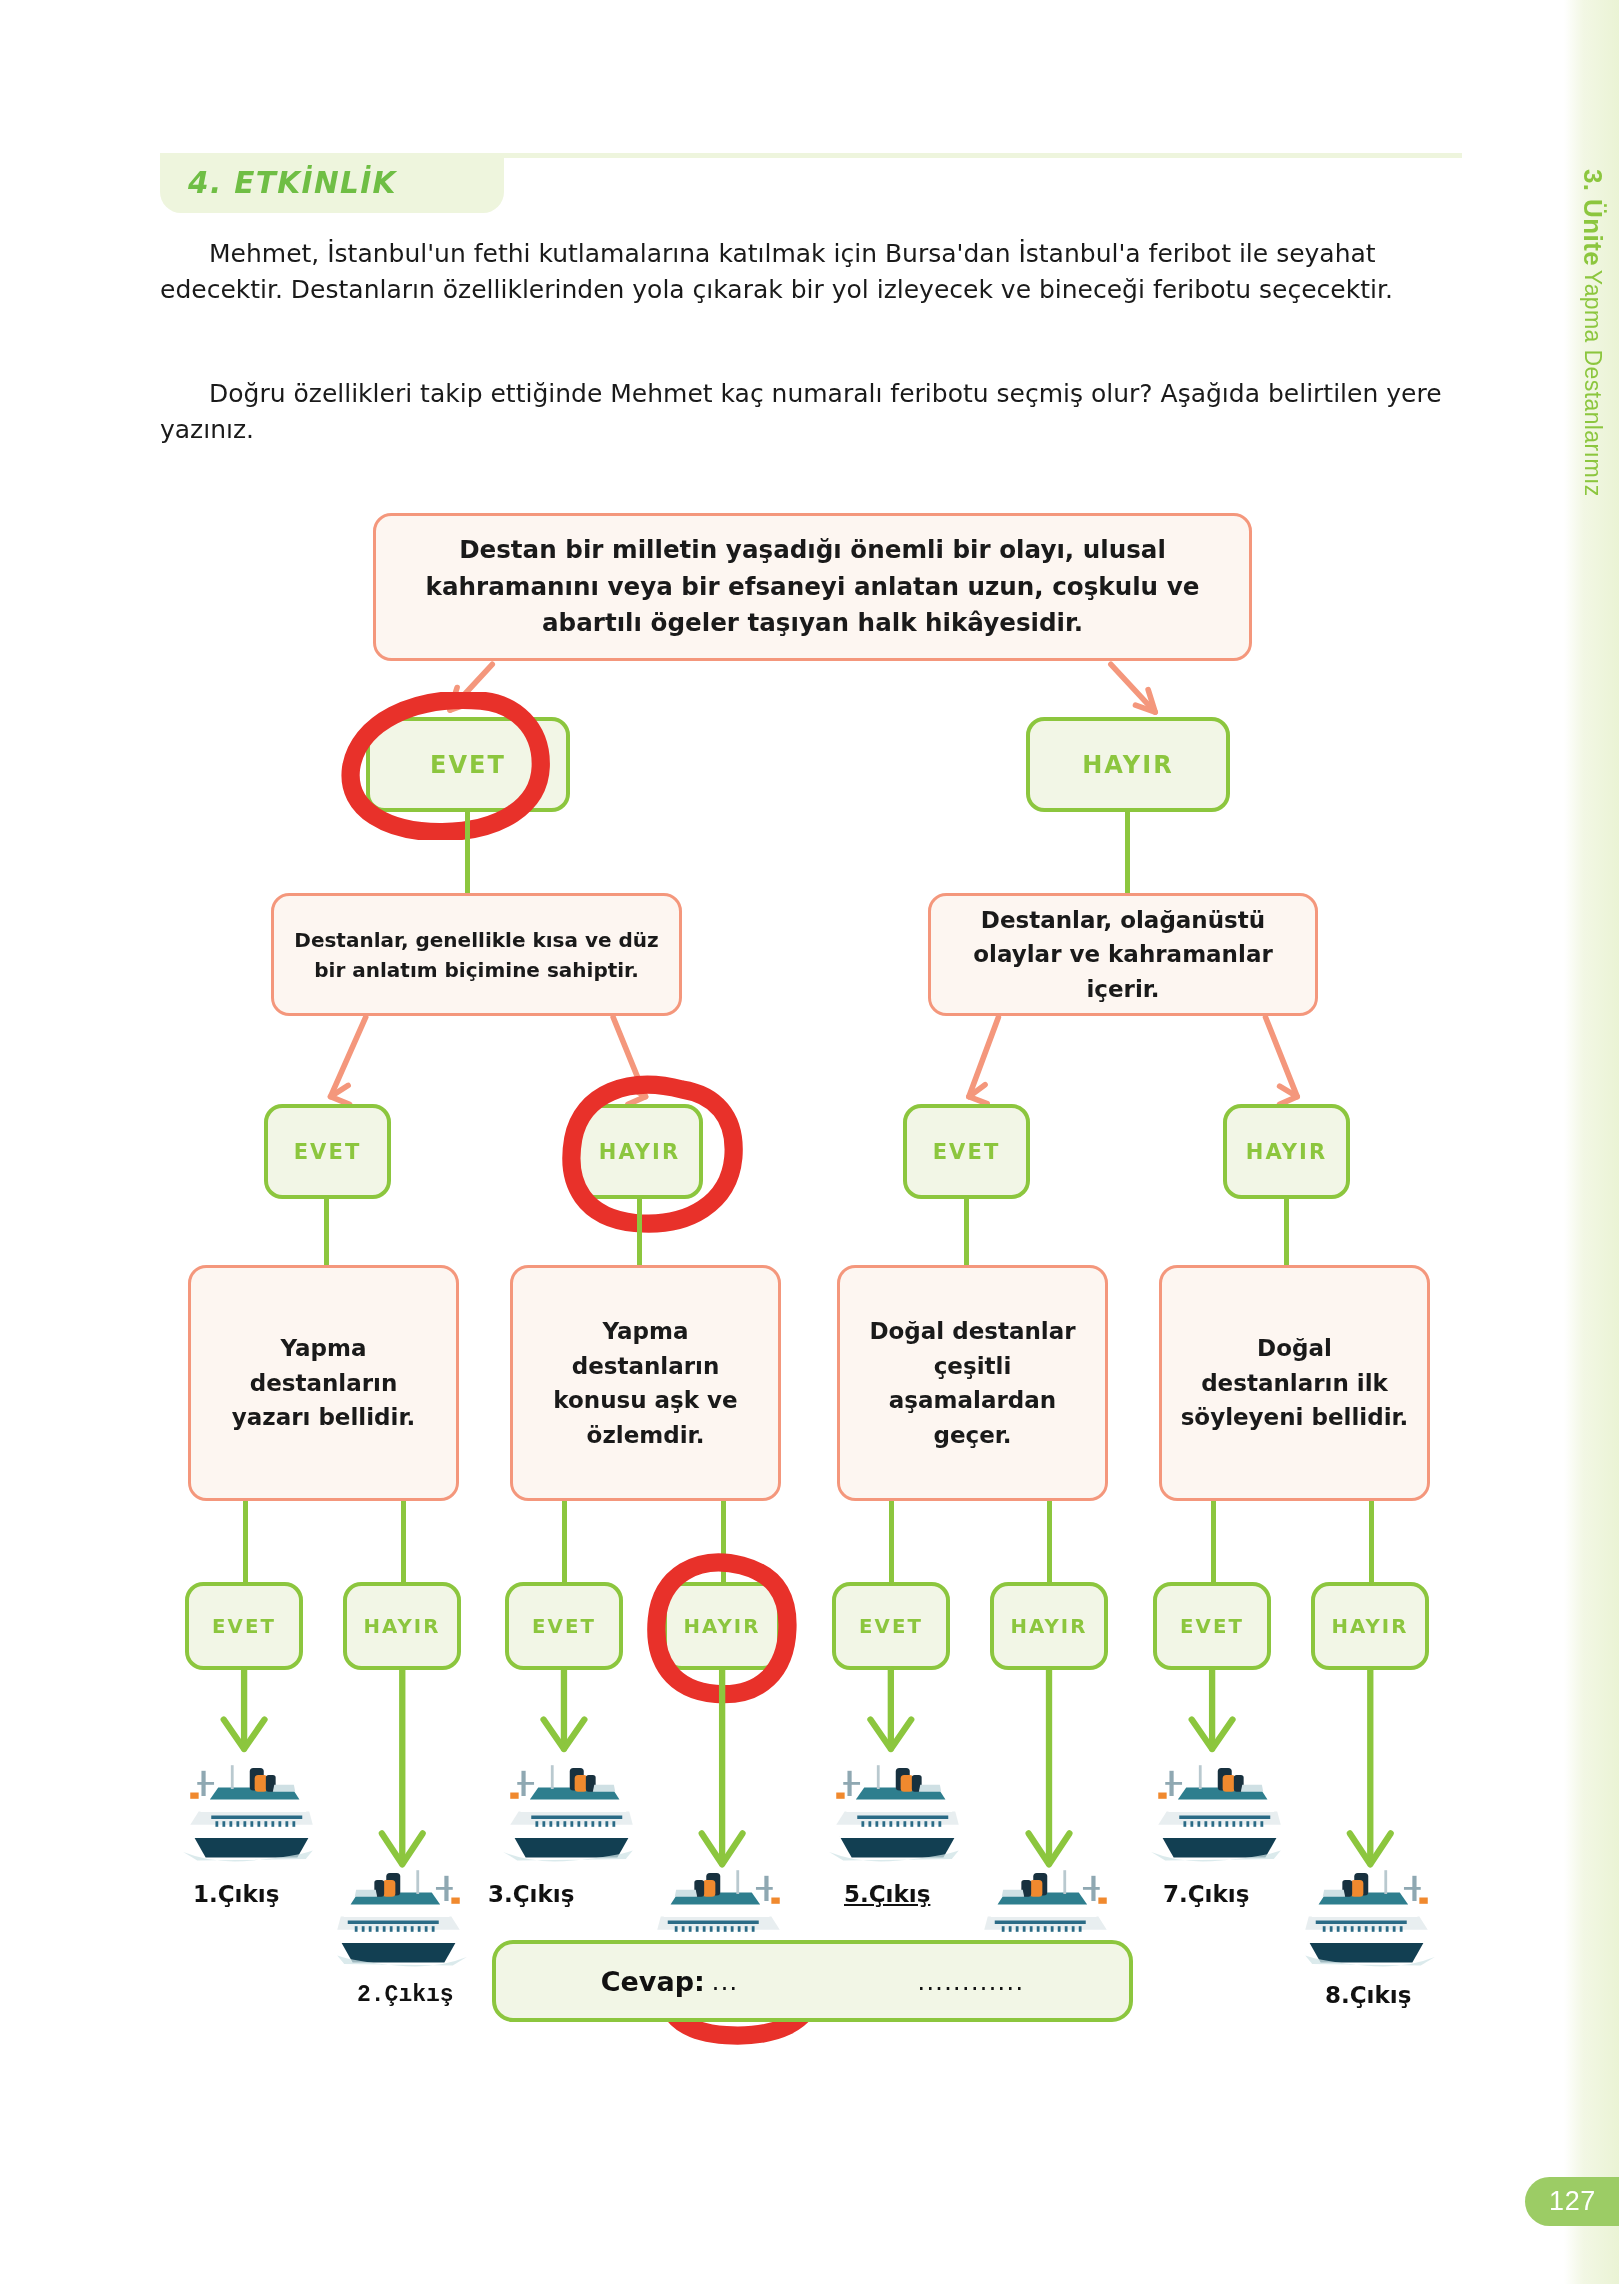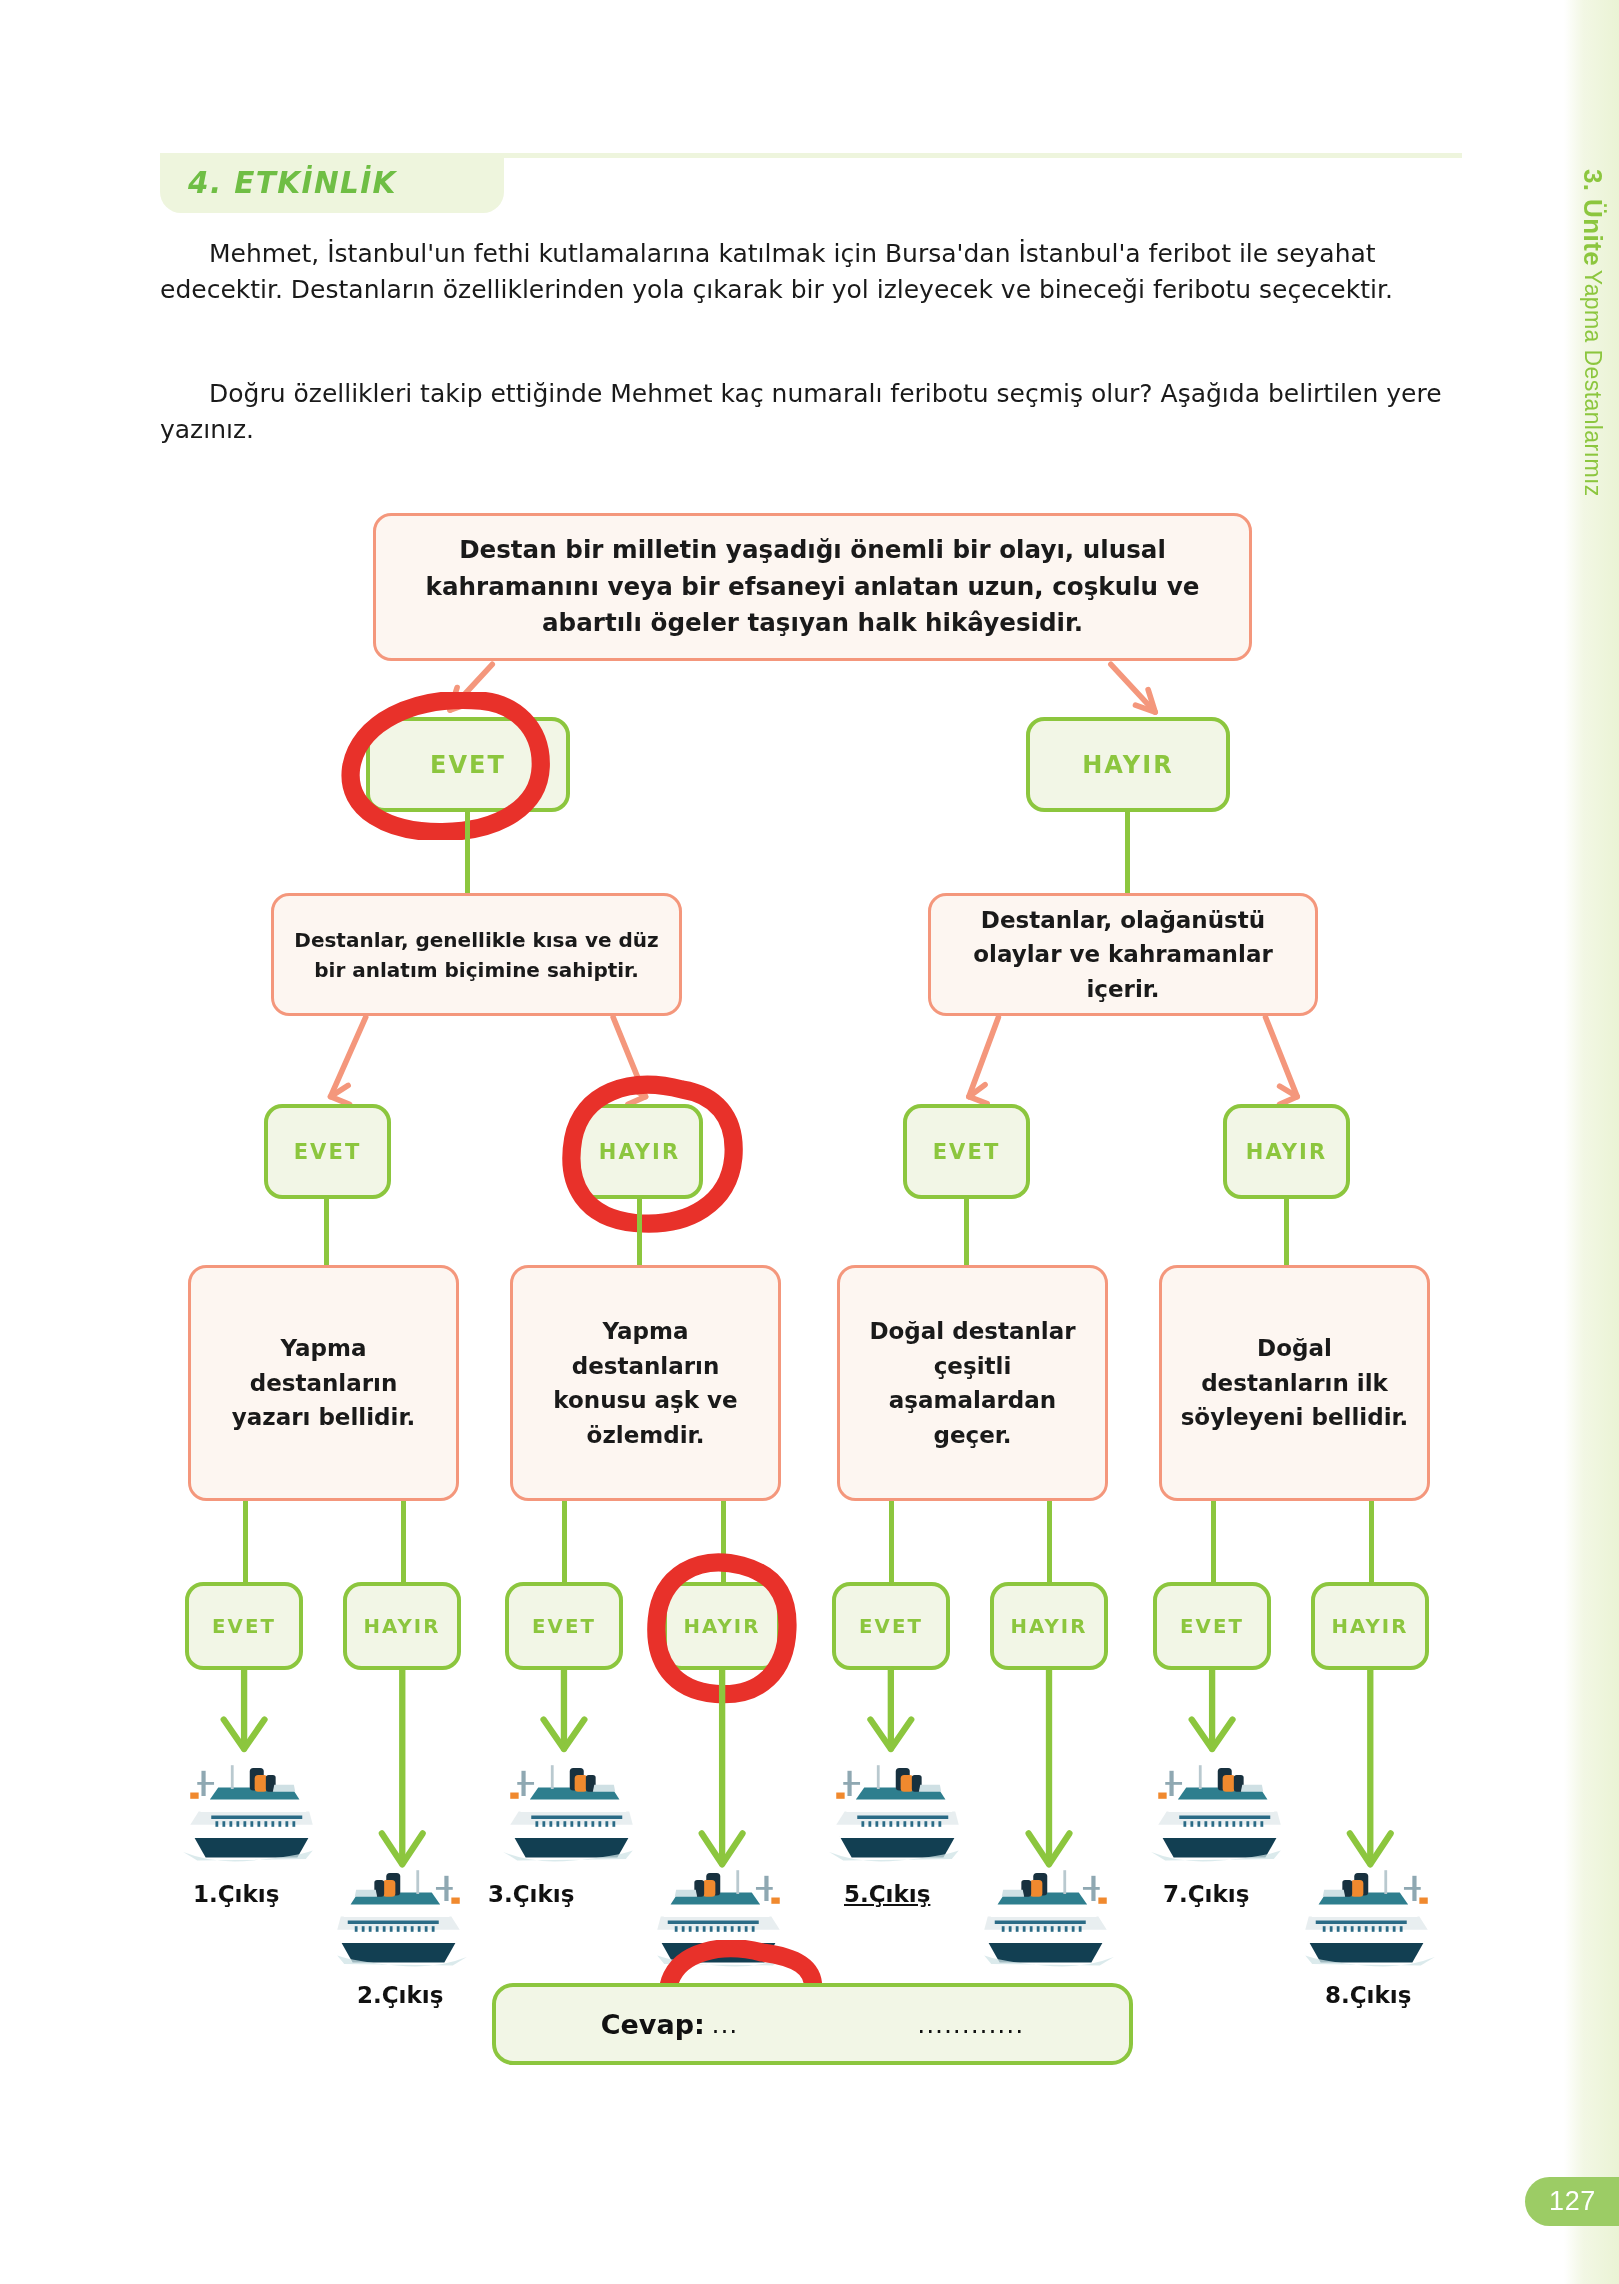--- a/index.html
+++ b/index.html
@@ -111,21 +111,21 @@
 
   .exit-lbl{
     position:absolute;
     font-size:23px;font-weight:bold;color:#111;
     font-family:"DejaVu Sans", sans-serif;
     white-space:nowrap;
   }
 
   
   .answer{
-    position:absolute;left:492px;top:1983px;
+    position:absolute;left:492px;top:1940px;
     width:633px;height:74px;
     border:4.2px solid #8cc63e;
     border-radius:21px;
     background:#f2f6e6;
     display:flex;align-items:center;justify-content:center;
   }
   .answer .lab{
     font-size:27px;font-weight:bold;color:#111;
     font-family:"DejaVu Sans", sans-serif;
   }
@@ -594,21 +594,21 @@
           </g>
           <path d="M52 24 L52 60 L46 60 L46 24 Z" fill="#8fa8b2"></path>
           <path d="M40 40 h24 v4 H40 Z" fill="#8fa8b2"></path>
           <path d="M30 55 h12 v9 H30 Z" fill="#f0892e"></path>
           <path d="M20 140 q45 18 100 12 q60 -5 85 -14 L195 150 L40 152 Z" fill="#cfe3e6" opacity=".75"></path>
         </g>
       </svg>
     </div>
 
     <div class="exit-lbl" style="left:193px;top:1881px;">1.Çıkış</div>
-    <div class="exit-lbl" style="left:357px;top:1982px;">2.Çıkış</div>
+    <div class="exit-lbl" style="left:357px;top:1982px;font-family:Liberation Mono, monospace;">2.Çıkış</div>
     <div class="exit-lbl" style="left:488px;top:1881px;">3.Çıkış</div>
     <div class="exit-lbl" style="left:677px;top:1982px;">4.Çıkış</div>
     <div class="exit-lbl" style="left:844px;top:1881px;text-decoration:underline;">5.Çıkış</div>
     <div class="exit-lbl" style="left:1004px;top:1982px;">6.Çıkış</div>
     <div class="exit-lbl" style="left:1163px;top:1881px;">7.Çıkış</div>
     <div class="exit-lbl" style="left:1325px;top:1982px;">8.Çıkış</div>
 
     <svg class="mark" style="left:650px;top:1940px;width:197px;height:105px;" viewBox="0 0 280 150" width="197" height="105">
       <path d="M160 18 C100 2 42 18 28 58 C12 102 44 132 108 136 C178 140 228 118 232 74 C236 38 206 24 160 18 Z" fill="none" stroke="#e8312a" stroke-width="26" stroke-linecap="round" stroke-linejoin="round"></path>
     </svg>

